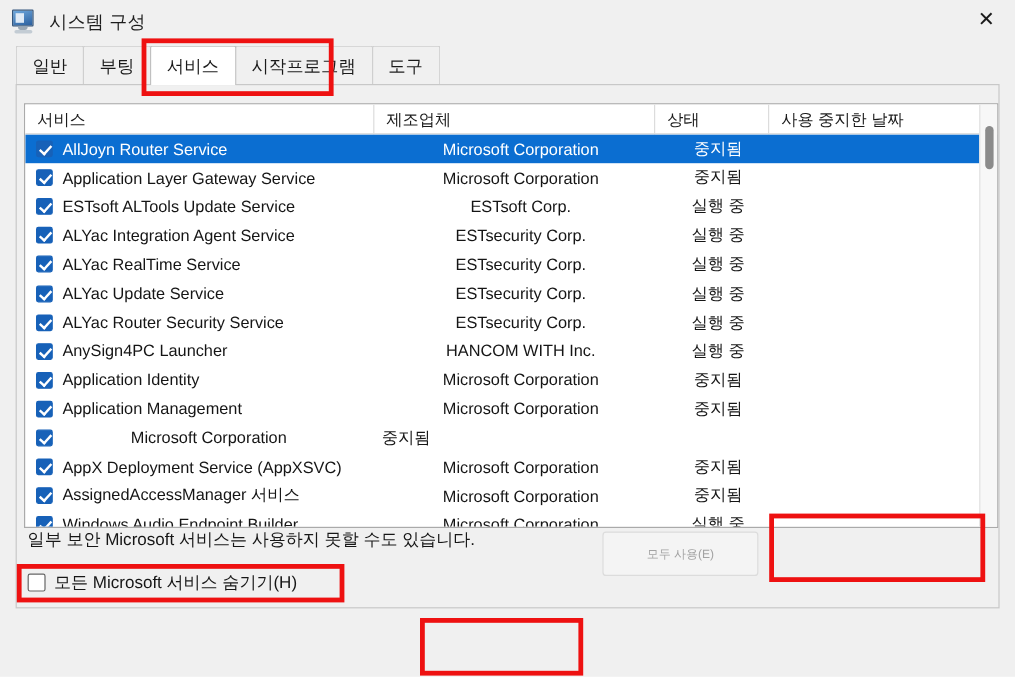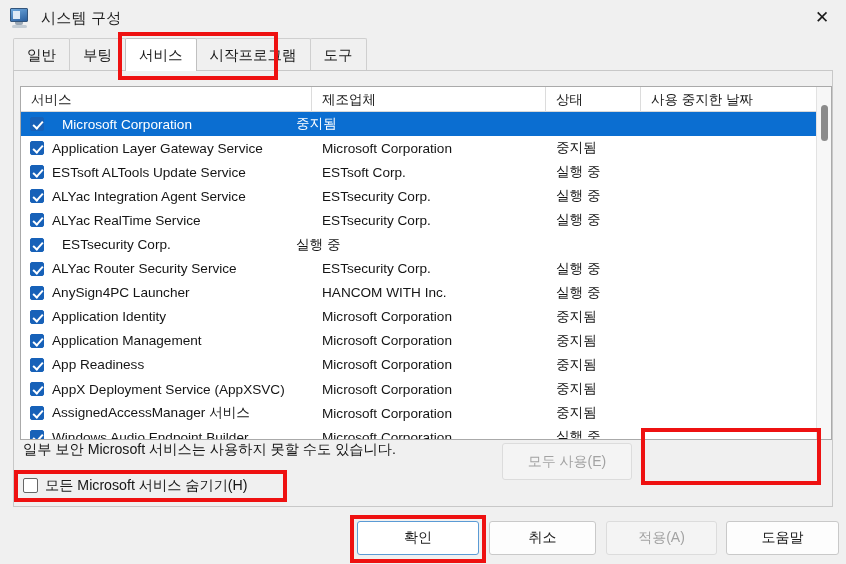--- a/index.html
+++ b/index.html
@@ -197,20 +197,21 @@
     color: #151515;
     white-space: nowrap;
     overflow: hidden;
   }
   .c-maker, .c-status, .c-date {
     font-size: 13.6px;
     color: #151515;
     white-space: nowrap;
     overflow: hidden;
     box-sizing: border-box;
+    text-align: center;
   }
 
   
   .lb-scroll {
     position: absolute;
     right: 0; top: 0;
     width: 15px; height: 100%;
     background: #f7f7f7;
     border-left: 1px solid #e2e2e2;
     box-sizing: border-box;
@@ -247,21 +248,21 @@
   .hidecb-label {
     font-size: 14.2px;
     color: #161616;
   }
 
   
   .btn {
     background: #fdfdfd;
     border: 1px solid #c9c9c9;
     border-radius: 3px;
-    font-size: 14px;
+    font-size: 10px;
     color: #1a1a1a;
     display: flex;
     align-items: center;
     justify-content: center;
     box-sizing: border-box;
     font-family: "Liberation Sans", sans-serif;
   }
   .btn.disabled {
     color: #a3a3a3;
     background: #f4f4f4;
@@ -349,20 +350,21 @@
   <div class="listbox">
     <div class="lb-header">
       <div class="hcell" style="width:291px;">서비스</div>
       <div class="hcell" style="width:234px;">제조업체</div>
       <div class="hcell" style="width:95px;">상태</div>
       <div class="hcell" style="width:176px;">사용 중지한 날짜</div>
     </div>
     <div class="lb-body" id="list-body">
         <div class="row selected">
           <div class="cbx"></div>
+          <div class="c-name" style="width: 260px;">AllJoyn Router Service</div>
           <div class="c-maker" style="width: 234px; padding-left: 10px;">Microsoft Corporation</div>
           <div class="c-status" style="width: 95px; padding-left: 10px;">중지됨</div>
           <div class="c-date" style="width: 176px; padding-left: 10px;"></div>
         </div>
         <div class="row">
           <div class="cbx"></div>
           <div class="c-name" style="width: 260px;">Application Layer Gateway Service</div>
           <div class="c-maker" style="width: 234px; padding-left: 10px;">Microsoft Corporation</div>
           <div class="c-status" style="width: 95px; padding-left: 10px;">중지됨</div>
           <div class="c-date" style="width: 176px; padding-left: 10px;"></div>
@@ -383,20 +385,21 @@
         </div>
         <div class="row">
           <div class="cbx"></div>
           <div class="c-name" style="width: 260px;">ALYac RealTime Service</div>
           <div class="c-maker" style="width: 234px; padding-left: 10px;">ESTsecurity Corp.</div>
           <div class="c-status" style="width: 95px; padding-left: 10px;">실행 중</div>
           <div class="c-date" style="width: 176px; padding-left: 10px;"></div>
         </div>
         <div class="row">
           <div class="cbx"></div>
+          <div class="c-name" style="width: 260px;">ALYac Update Service</div>
           <div class="c-maker" style="width: 234px; padding-left: 10px;">ESTsecurity Corp.</div>
           <div class="c-status" style="width: 95px; padding-left: 10px;">실행 중</div>
           <div class="c-date" style="width: 176px; padding-left: 10px;"></div>
         </div>
         <div class="row">
           <div class="cbx"></div>
           <div class="c-name" style="width: 260px;">ALYac Router Security Service</div>
           <div class="c-maker" style="width: 234px; padding-left: 10px;">ESTsecurity Corp.</div>
           <div class="c-status" style="width: 95px; padding-left: 10px;">실행 중</div>
           <div class="c-date" style="width: 176px; padding-left: 10px;"></div>
@@ -417,21 +420,20 @@
         </div>
         <div class="row">
           <div class="cbx"></div>
           <div class="c-name" style="width: 260px;">Application Management</div>
           <div class="c-maker" style="width: 234px; padding-left: 10px;">Microsoft Corporation</div>
           <div class="c-status" style="width: 95px; padding-left: 10px;">중지됨</div>
           <div class="c-date" style="width: 176px; padding-left: 10px;"></div>
         </div>
         <div class="row">
           <div class="cbx"></div>
-          <div class="c-name" style="width: 260px;">App Readiness</div>
           <div class="c-maker" style="width: 234px; padding-left: 10px;">Microsoft Corporation</div>
           <div class="c-status" style="width: 95px; padding-left: 10px;">중지됨</div>
           <div class="c-date" style="width: 176px; padding-left: 10px;"></div>
         </div>
         <div class="row">
           <div class="cbx"></div>
           <div class="c-name" style="width: 260px;">AppX Deployment Service (AppXSVC)</div>
           <div class="c-maker" style="width: 234px; padding-left: 10px;">Microsoft Corporation</div>
           <div class="c-status" style="width: 95px; padding-left: 10px;">중지됨</div>
           <div class="c-date" style="width: 176px; padding-left: 10px;"></div>
@@ -458,25 +460,19 @@
 
   <div class="note">일부 보안 Microsoft 서비스는 사용하지 못할 수도 있습니다.</div>
 
   <div class="hidecb-wrap">
     <div class="hidecb"></div>
     <div class="hidecb-label">모든 Microsoft 서비스 숨기기(H)</div>
   </div>
 
   <div class="btn disabled btn-enable-all">모두 사용(E)</div>
 
-  <div class="footer-btns">
-    <div class="btn default btn-ok">확인</div>
-    <div class="btn btn-cancel">취소</div>
-    <div class="btn disabled btn-apply">적용(A)</div>
-    <div class="btn btn-help">도움말</div>
-  </div>
 
   <div class="annot annot-tabs"></div>
   <div class="annot annot-hide"></div>
   <div class="annot annot-disable"></div>
   <div class="annot annot-ok"></div>
 
 </div>
 
 </body></html>

